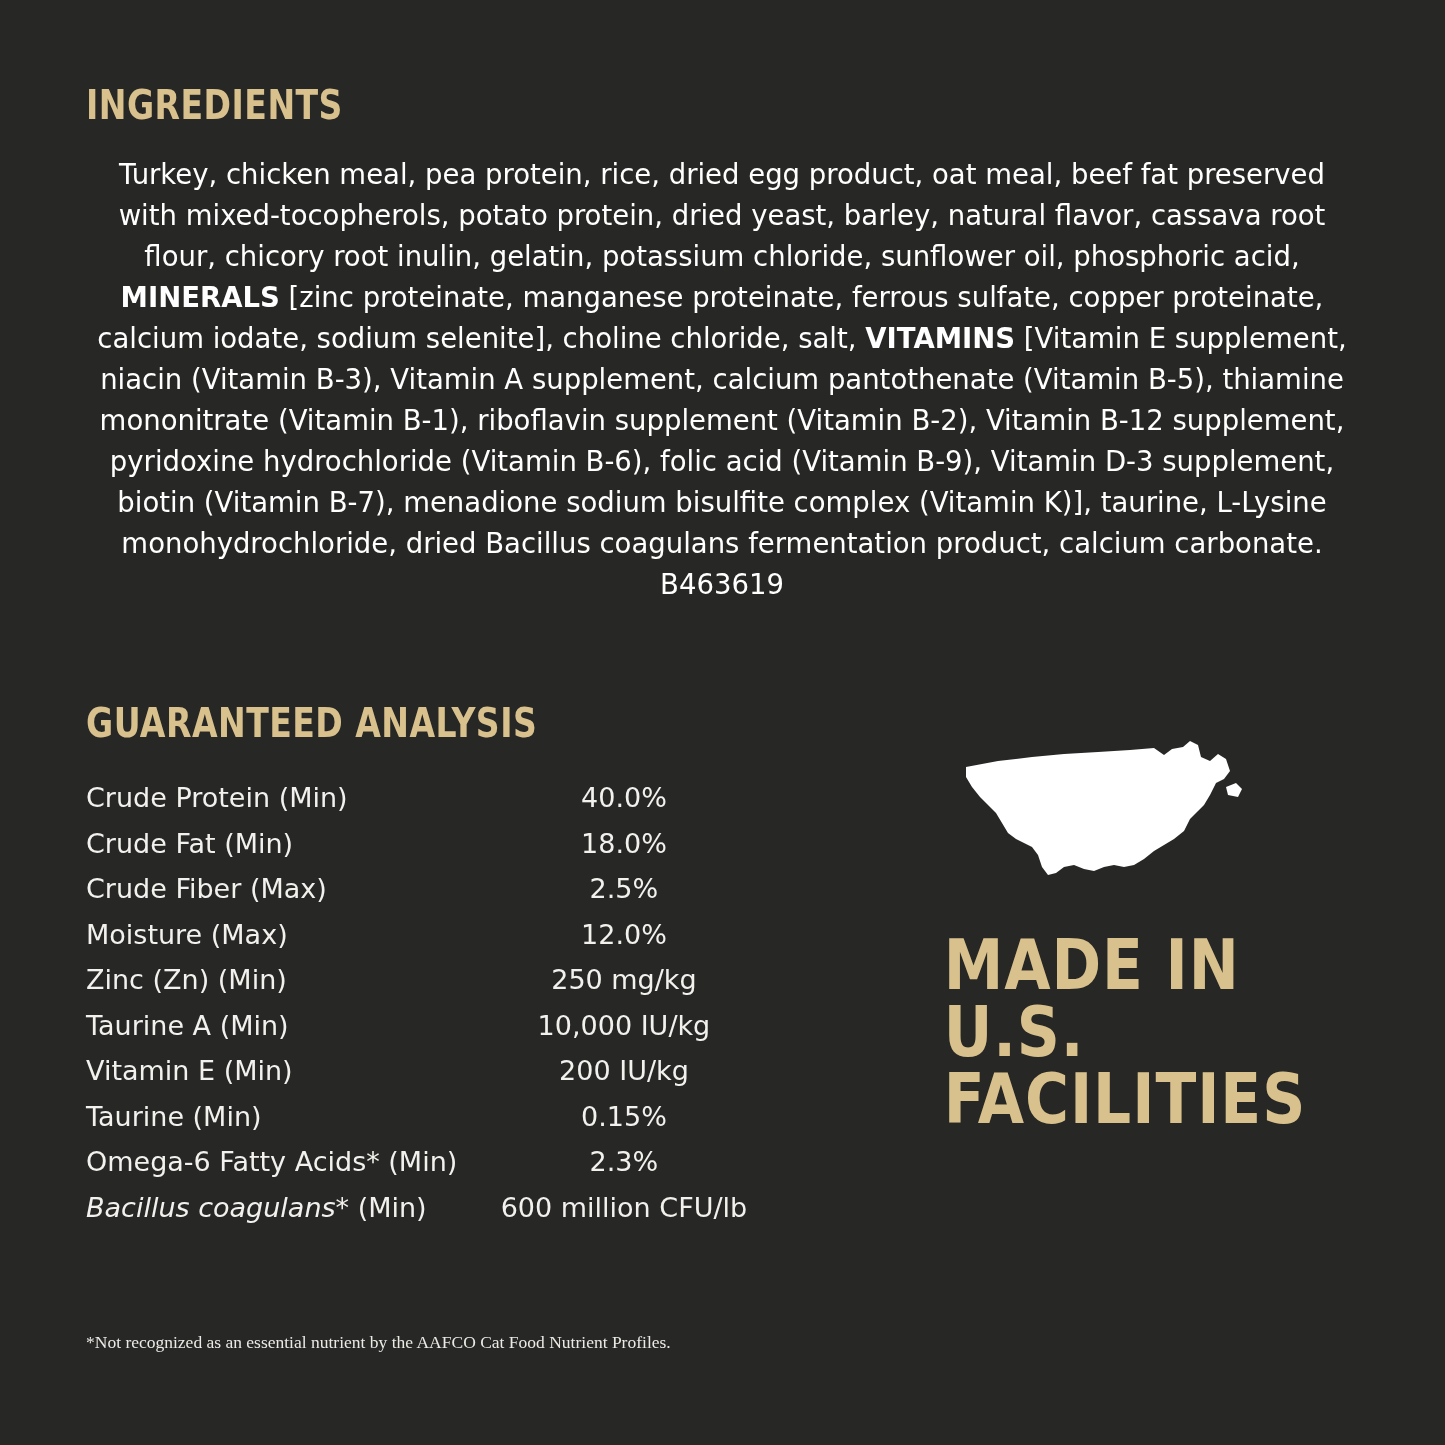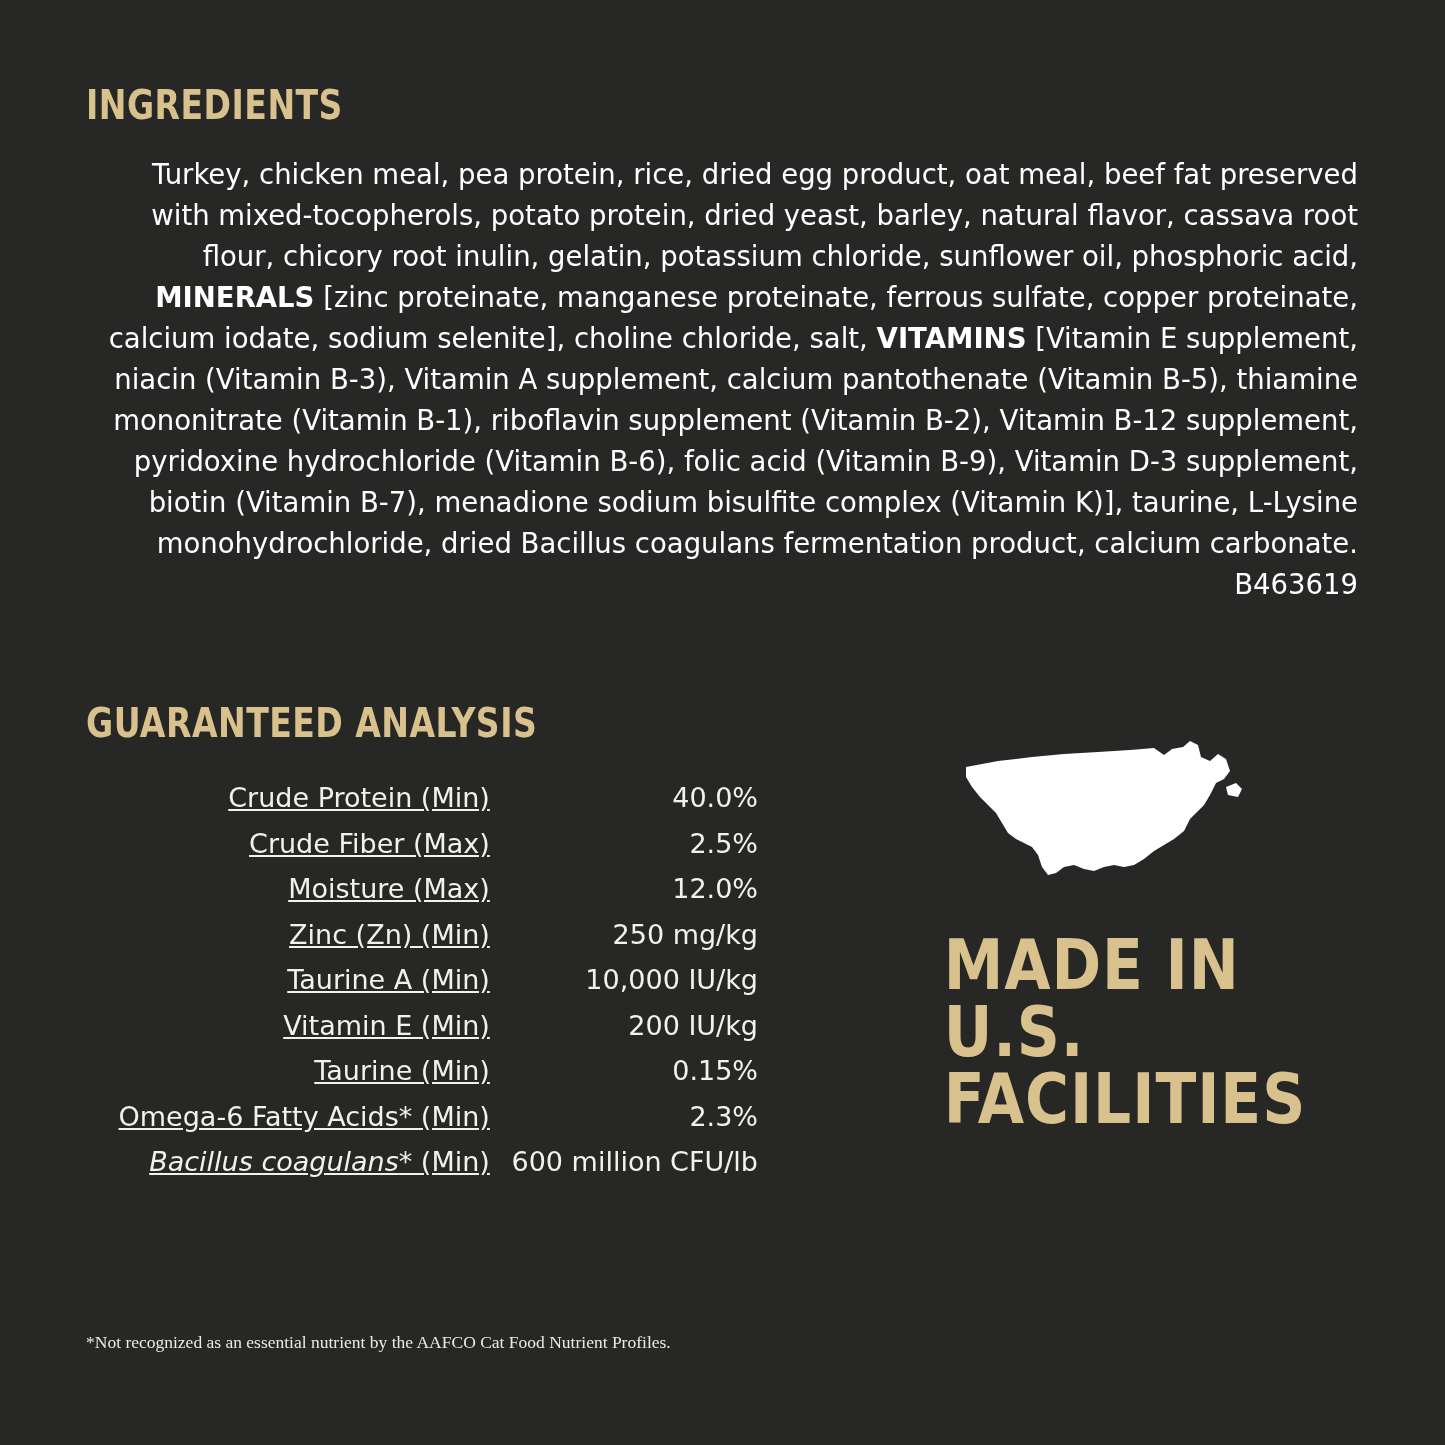--- a/index.html
+++ b/index.html
@@ -41,21 +41,21 @@
     margin: 0 0 26px 0;
     transform: scaleX(0.92);
     transform-origin: left center;
   }
   #ingredients-body {
     color: #ffffff;
     font-size: 27.5px;
     line-height: 1.49;
     font-family: "DejaVu Sans", sans-serif;
     font-weight: 400;
-    text-align: right;
+    text-align: center;
     white-space: pre-wrap;
   }
   #ingredients-body b {
     font-weight: bold;
   }
 
   
   #analysis-section {
     position: absolute;
     left: 86px;
@@ -72,25 +72,24 @@
     border-collapse: collapse;
   }
   .analysis-table td {
     color: #f2f1ee;
     font-size: 27px;
     padding: 0 0 14.5px 0;
     vertical-align: baseline;
     white-space: nowrap;
   }
   .analysis-table td.nutrient {
-    text-align: right;
-    text-decoration: underline;
+    text-align: left;
   }
   .analysis-table td.value {
-    text-align: right;
+    text-align: center;
   }
   .italic-name {
     font-style: italic;
   }
 
   
   #madein-block {
     position: absolute;
     left: 935px;
     top: 735px;
@@ -136,20 +135,24 @@
     <div id="ingredients-body"><span>Turkey, chicken meal, pea protein, rice, dried egg product, oat meal, beef fat preserved with mixed-tocopherols, potato protein, dried yeast, barley, natural flavor, cassava root flour, chicory root inulin, gelatin, potassium chloride, sunflower oil, phosphoric acid, </span><b>MINERALS</b><span> [zinc proteinate, manganese proteinate, ferrous sulfate, copper proteinate, calcium iodate, sodium selenite], choline chloride, salt, </span><b>VITAMINS</b><span> [Vitamin E supplement, niacin (Vitamin B-3), Vitamin A supplement, calcium pantothenate (Vitamin B-5), thiamine mononitrate (Vitamin B-1), riboflavin supplement (Vitamin B-2), Vitamin B-12 supplement, pyridoxine hydrochloride (Vitamin B-6), folic acid (Vitamin B-9), Vitamin D-3 supplement, biotin (Vitamin B-7), menadione sodium bisulfite complex (Vitamin K)], taurine, L-Lysine monohydrochloride, dried Bacillus coagulans fermentation product, calcium carbonate. B463619</span></div>
   </div>
 
   <div id="analysis-section">
     <div class="section-heading" id="analysis-heading">GUARANTEED ANALYSIS</div>
     <table class="analysis-table">
       <tbody>
         <tr>
           <td class="nutrient">Crude Protein (Min)</td>
           <td class="value">40.0%</td>
+        </tr>
+        <tr>
+          <td class="nutrient">Crude Fat (Min)</td>
+          <td class="value">18.0%</td>
         </tr>
         <tr>
           <td class="nutrient">Crude Fiber (Max)</td>
           <td class="value">2.5%</td>
         </tr>
         <tr>
           <td class="nutrient">Moisture (Max)</td>
           <td class="value">12.0%</td>
         </tr>
         <tr>

